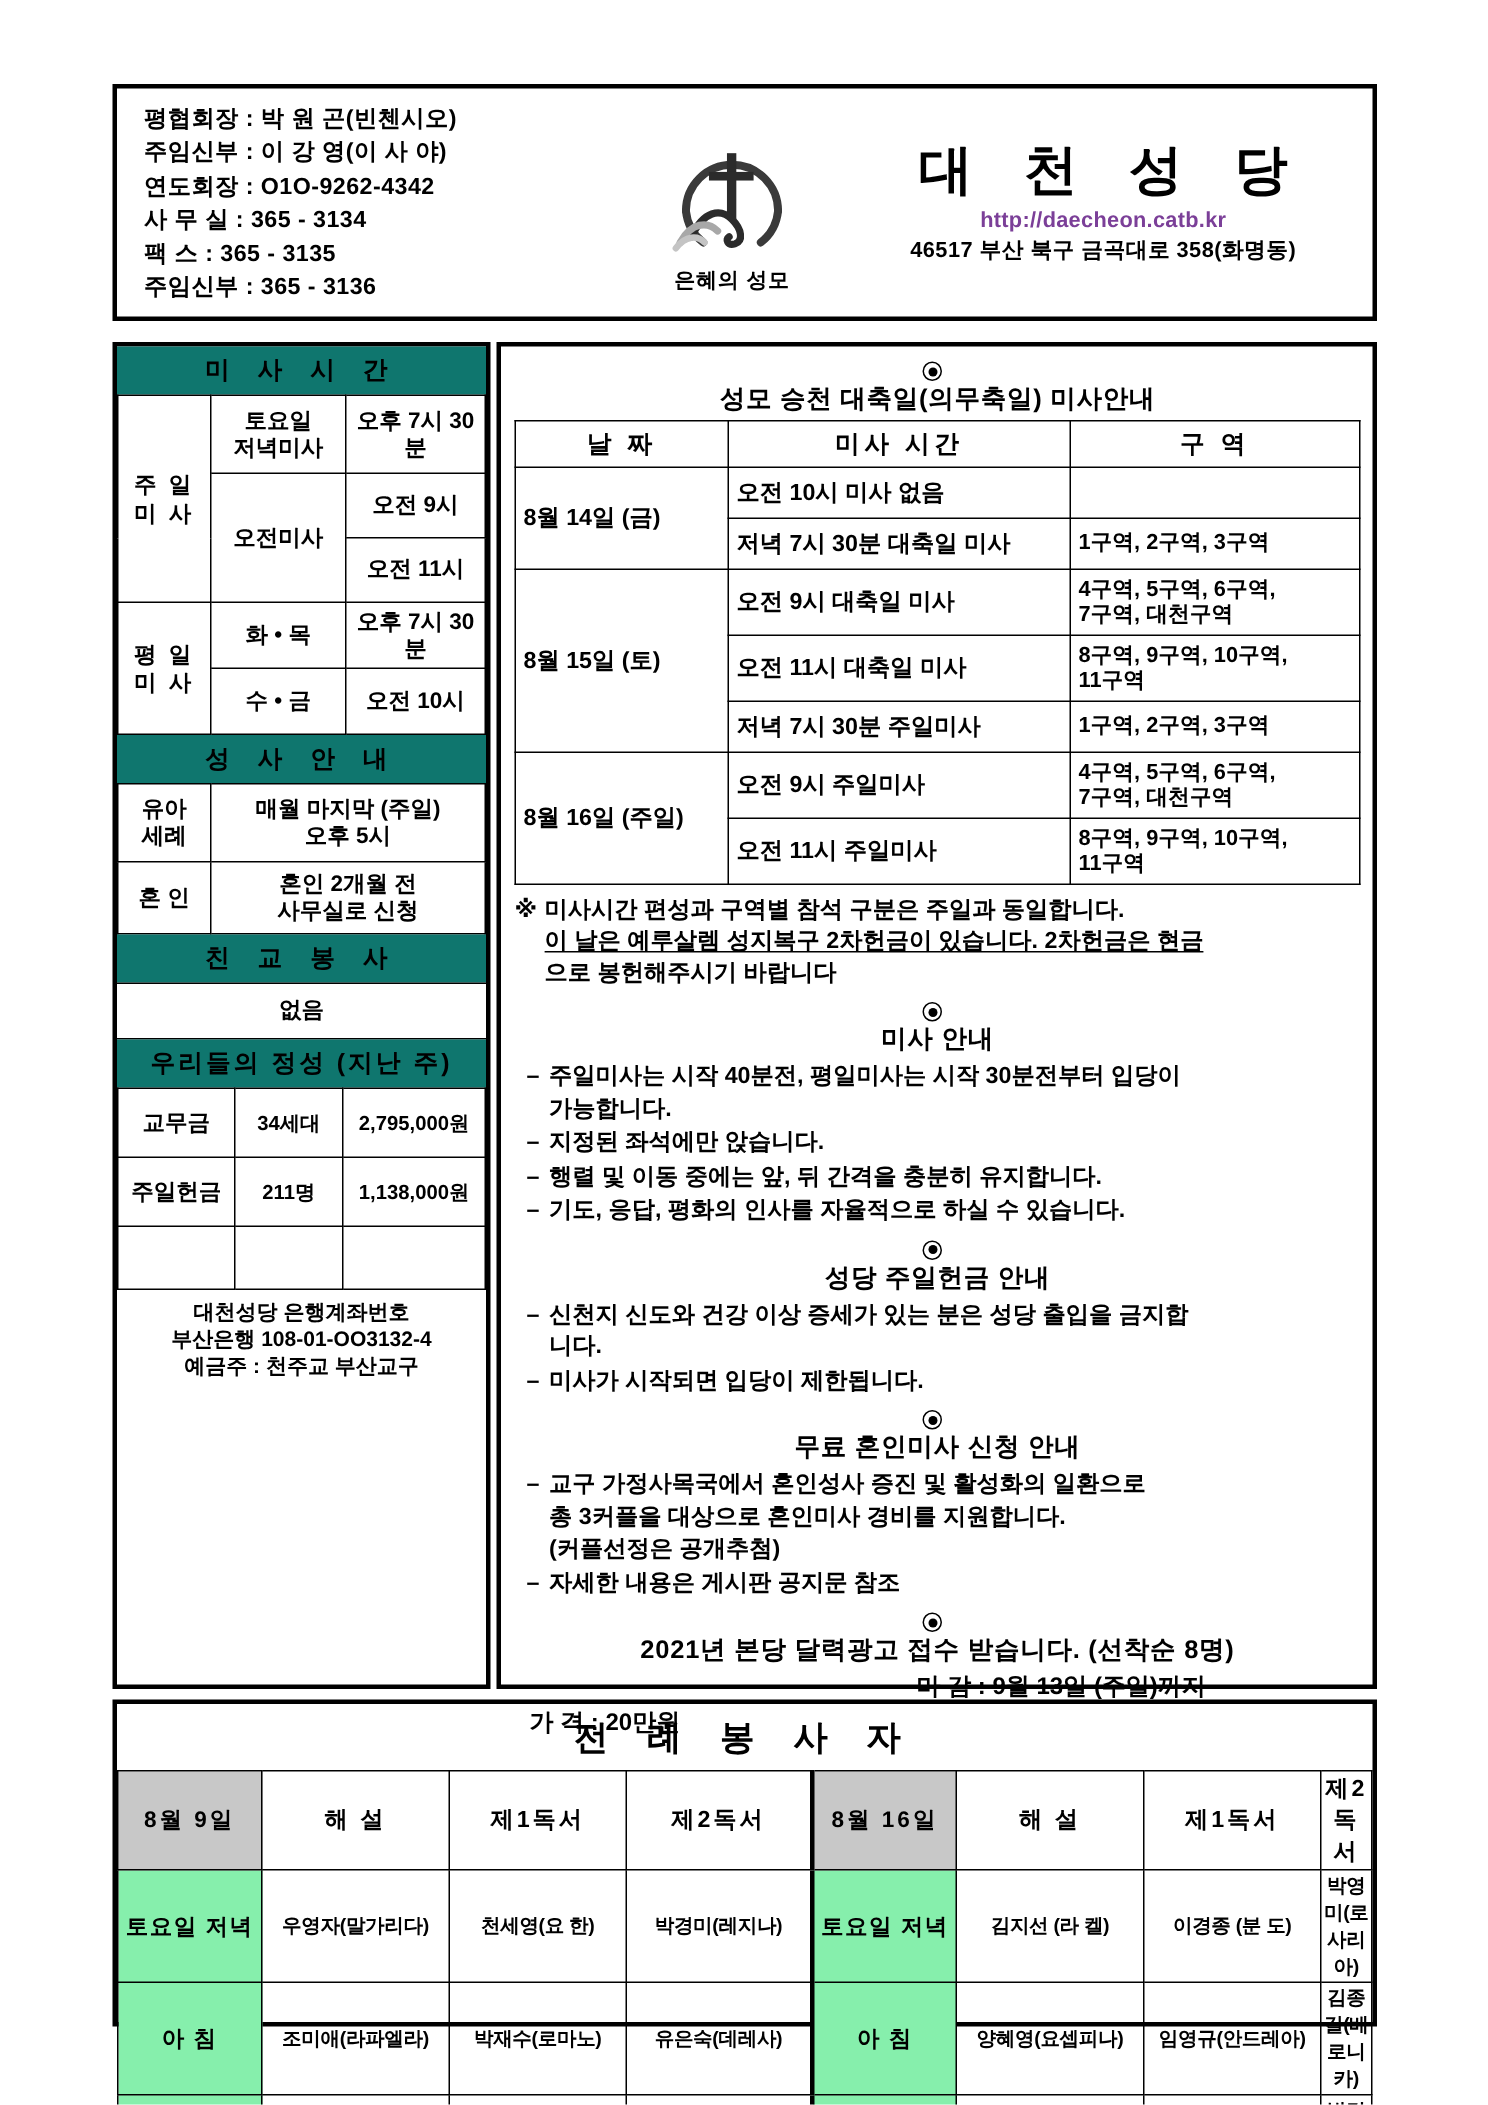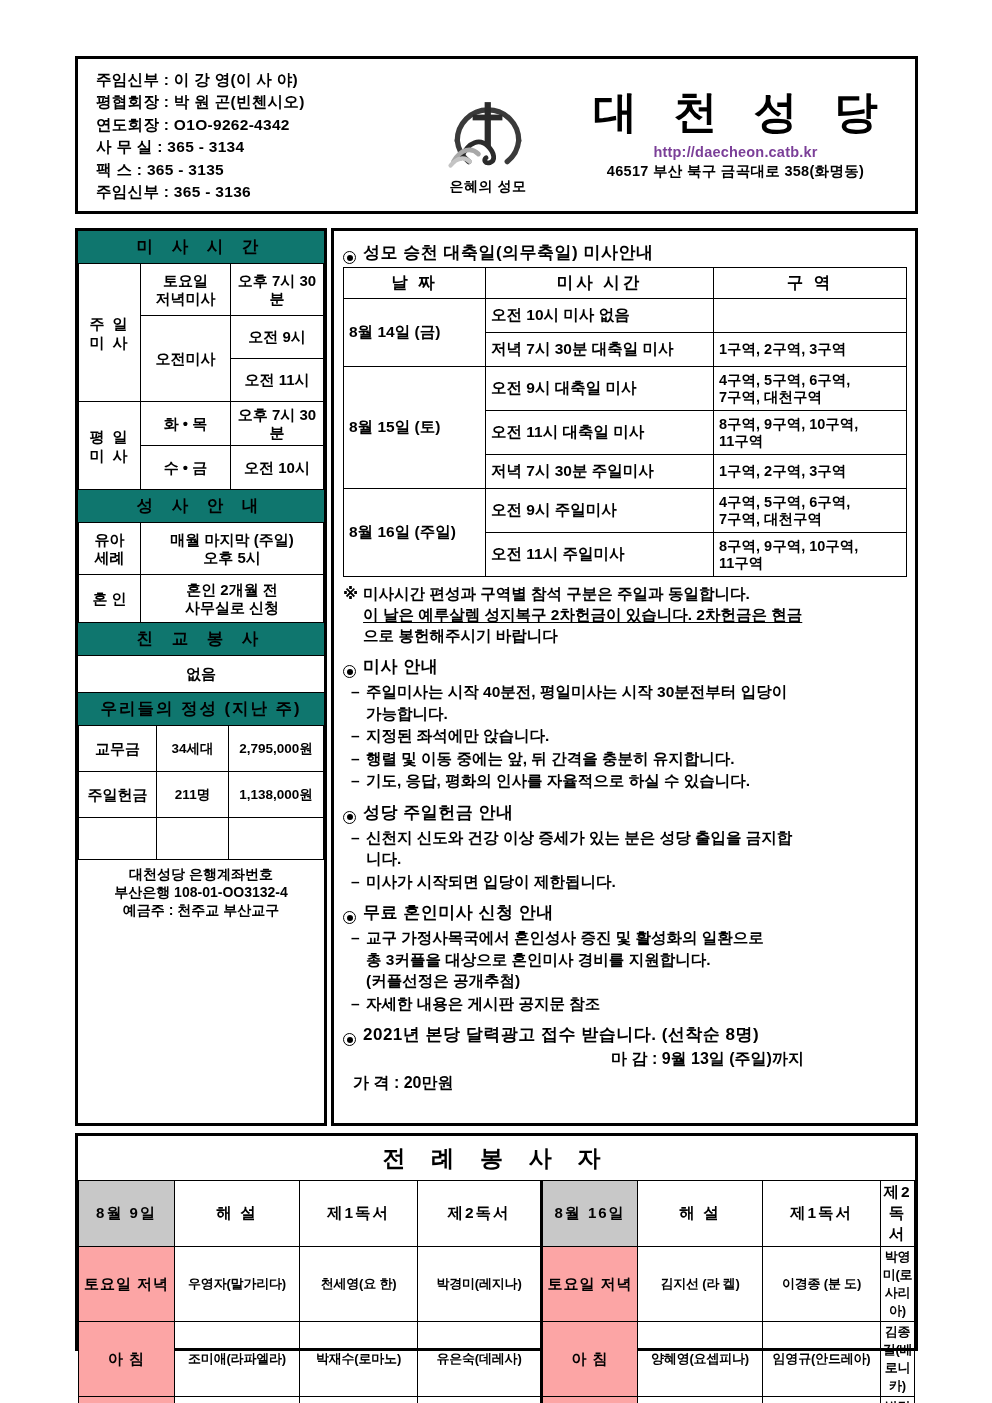--- a/index.html
+++ b/index.html
@@ -35,21 +35,21 @@
     width: 160px; display: flex; flex-direction: column;
     align-items: center; justify-content: center; padding-top: 6px;
   }
   .logo-mark { width: 96px; height: 96px; display:block; }
   .logo-caption { font-size: 14px; font-weight: bold; margin-top: 1px; letter-spacing: .5px; }
   .title-block {
     flex: 1; display: flex; flex-direction: column;
     align-items: center; justify-content: center; padding-right: 12px;
   }
   .church-name {
-    font-size: 44px; font-weight: bold; letter-spacing: 12px;
+    font-size: 36px; font-weight: bold; letter-spacing: 12px;
     line-height: 1.05; margin-bottom: 2px; padding-left: 12px;
   }
   .church-url {
     font-size: 14.5px; font-weight: bold; color: #7b3f98;
     letter-spacing: .2px; margin-top: 6px;
   }
   .church-addr { font-size: 14.5px; font-weight: bold; letter-spacing: .3px; margin-top: 2px; }
 
   
   .left-col {
@@ -81,21 +81,21 @@
   .cell-md { font-size: 15px; line-height: 18px; }
   .rot-label { font-size: 15px; line-height: 19px; letter-spacing: 2px; }
   .bank-note {
     font-size: 14px; font-weight: bold; line-height: 18px;
     text-align: center; padding: 5px 2px 6px;
   }
 
   
   .sec-head {
     font-size: 17px; font-weight: bold; letter-spacing: .5px;
-    margin: 4px 0 3px; display: flex; align-items: flex-end;
+    margin: 4px 0 3px; display: flex; align-items: center; flex-direction: column;
   }
   .bullet-ring {
     display: inline-block; width: 13px; height: 13px; border-radius: 50%;
     border: 1.6px solid #000; margin-right: 7px; position: relative; flex: none;
   }
   .bullet-ring::after {
     content: ""; position: absolute; left: 50%; top: 50%;
     width: 6px; height: 6px; background: #000; border-radius: 50%;
     transform: translate(-50%, -50%);
   }
@@ -133,34 +133,34 @@
   .bt-title {
     text-align: center; font-size: 23px; font-weight: bold;
     letter-spacing: 10px; padding: 7px 0 6px; font-family: "Liberation Serif", serif;
   }
   .bt { width: 100%; border-collapse: collapse; table-layout: fixed; }
   .bt td {
     border: 1.5px solid #000; text-align: center; vertical-align: middle;
     font-weight: bold; height: 33px;
   }
   .bt .hdr { background: #c8c8c8; font-size: 15px; letter-spacing: 2px; }
-  .bt .hdr2 { background: #fca5a5; font-size: 15px; letter-spacing: 1px; }
+  .bt .hdr2 { background: #86efac; font-size: 15px; letter-spacing: 1px; }
   .bt .colhead { font-size: 15.5px; letter-spacing: 2px; }
   .bt .nm { font-size: 13px; letter-spacing: -0.2px; }
   .bt .div { border-left: 3px solid #000; }
 </style>
 </head>
 <body>
 
 <div class="page">
 
   <div class="header-box">
     <div class="contact-block">
+      <div class="contact-line">평협회장 : 박 원 곤(빈첸시오)</div>
       <div class="contact-line">주임신부 : 이 강 영(이 사 야)</div>
-      <div class="contact-line">평협회장 : 박 원 곤(빈첸시오)</div>
       <div class="contact-line">연도회장 : O1O-9262-4342</div>
       <div class="contact-line">사 무 실 : 365 - 3134</div>
       <div class="contact-line">팩     스 : 365 - 3135</div>
       <div class="contact-line">주임신부 : 365 - 3136</div>
     </div>
 
     <div class="logo-block">
       <svg class="logo-mark" viewBox="0 0 100 100">
         <path d="M18 62 A32 32 0 1 1 82 62" fill="none" stroke="#3a3a3a" stroke-width="5.5" stroke-linecap="round"></path>
         <path d="M18 62 A32 32 0 0 0 30 84" fill="none" stroke="#3a3a3a" stroke-width="5.5" stroke-linecap="round"></path>

